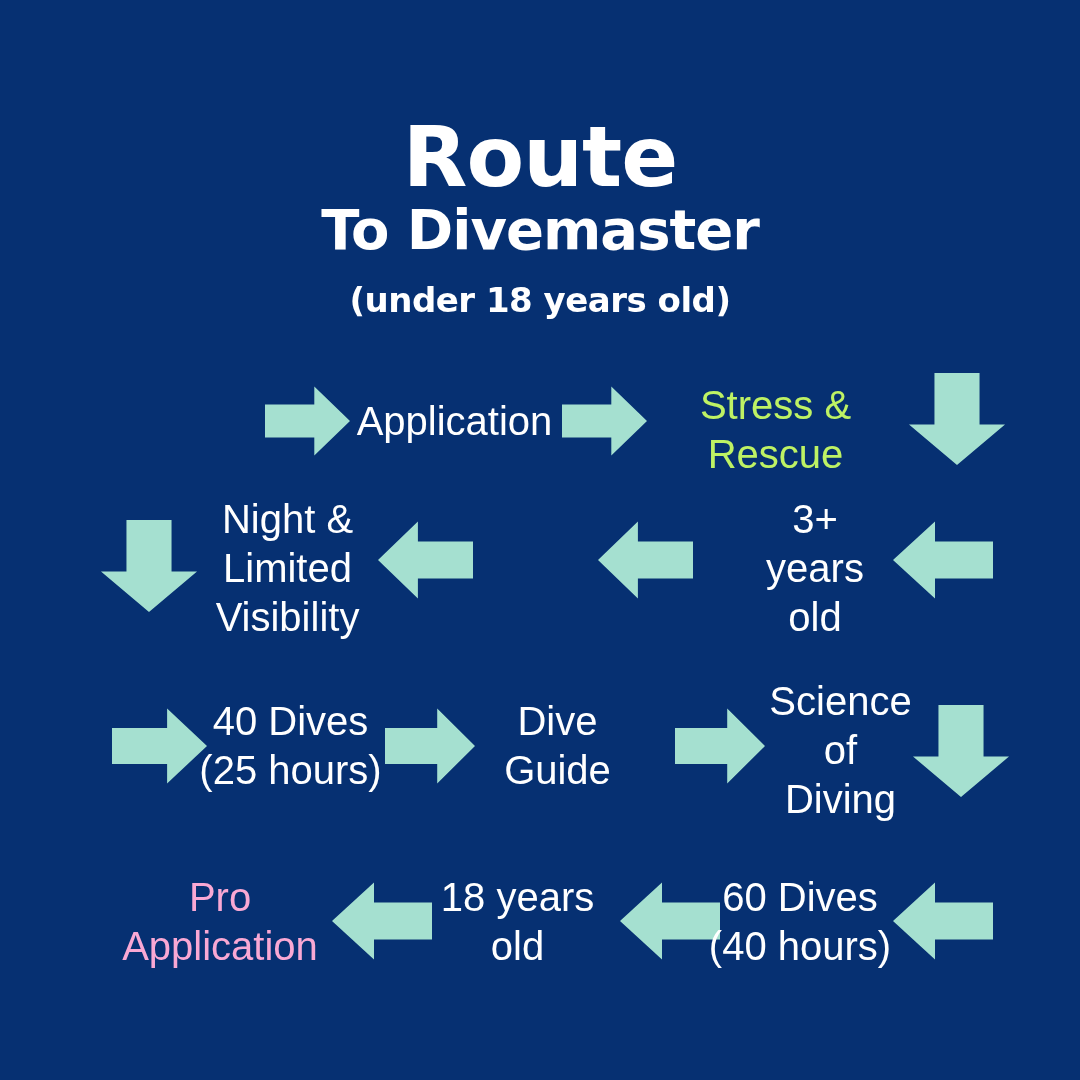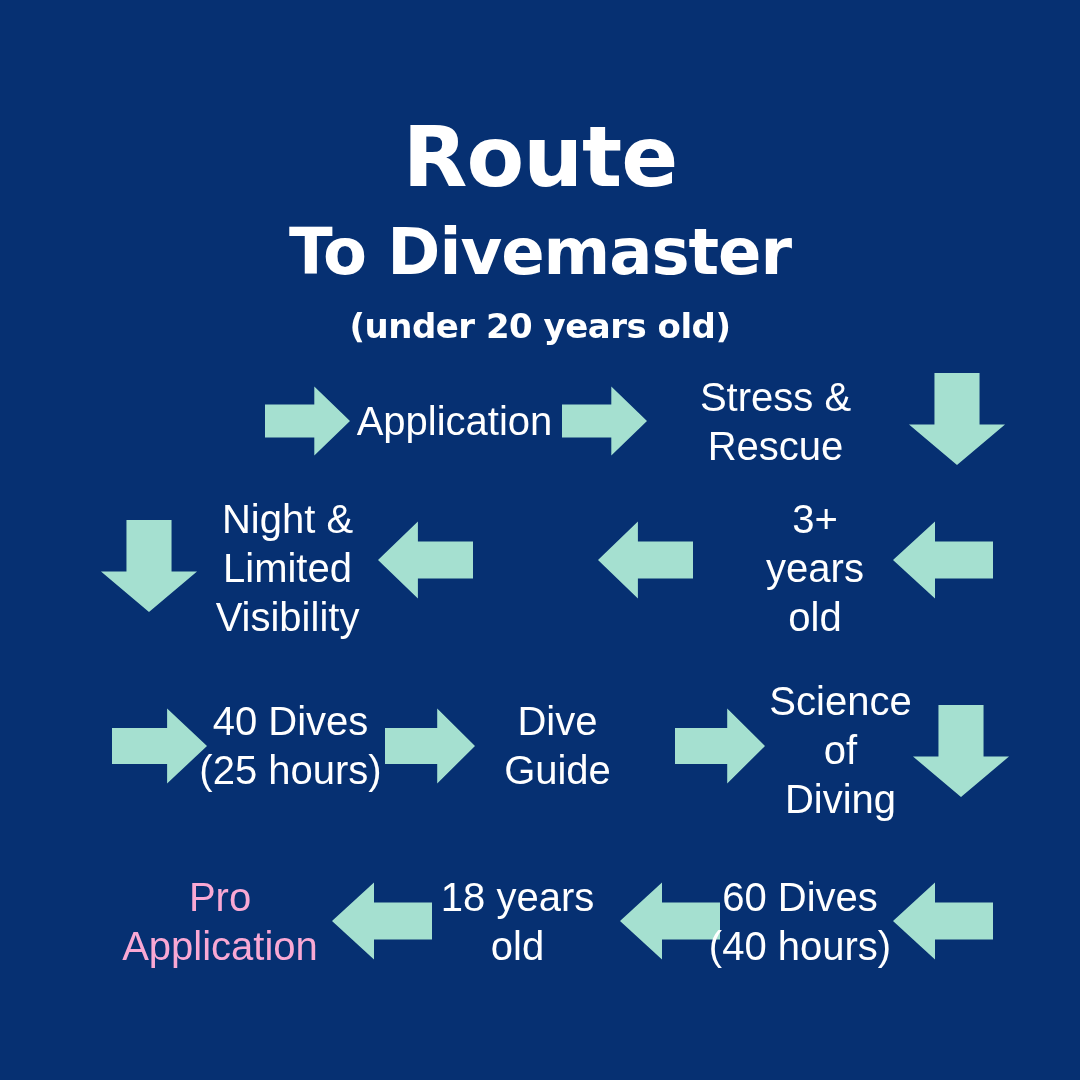--- a/index.html
+++ b/index.html
@@ -19,21 +19,21 @@
     padding-top:113px;
   }
   #title-line1, #title-line2 {
     color:#ffffff;
     font-weight:bold;
     letter-spacing:-1px;
     line-height:1.05;
     font-family:"DejaVu Sans", sans-serif;
   }
   #title-line1 { font-size:84px; }
-  #title-line2 { font-size:64px; margin-top:18px; }
+  #title-line2 { font-size:56px; }
   #title-sub {
     color:#ffffff;
     font-weight:bold;
     font-size:34px;
     margin-top:20px;
     letter-spacing:-0.5px;
     font-family:"DejaVu Sans", sans-serif;
   }
 
   
@@ -61,28 +61,28 @@
   .arrow.down {
     clip-path: polygon(27% 0%, 73% 0%, 73% 56%, 99% 56%, 50% 100%, 1% 56%, 27% 56%);
   }
 </style>
 </head>
 <body style="background: rgb(6, 48, 114);">
 
 <div id="title-block">
   <div id="title-line1">Route</div>
   <div id="title-line2">To Divemaster</div>
-  <div id="title-sub">(under 20 years old)</div>
+  <div id="title-sub">(under 18 years old)</div>
 </div>
 
 <div class="flow-row" id="row-1" style="top:365px; height:110px;">
   <div class="arrow right" style="left: 265px; top: 20px; width: 85px; height: 72px; background: rgb(165, 224, 208);"></div>
   <div class="node" style="left: 352px; top: 32px; width: 205px; color: rgb(255, 255, 255);">Application</div>
   <div class="arrow right" style="left: 562px; top: 20px; width: 85px; height: 72px; background: rgb(165, 224, 208);"></div>
-  <div class="node" style="left: 683px; top: 8px; width: 185px; color: #ffffff;">Stress &amp;
+  <div class="node" style="left: 683px; top: 16px; width: 185px; color: #bef264;">Stress &amp;
 Rescue</div>
   <div class="arrow down" style="left: 908px; top: 8px; width: 98px; height: 92px; background: rgb(165, 224, 208);"></div>
 </div>
 
 <div class="flow-row" id="row-2" style="top:490px; height:150px;">
   <div class="arrow down" style="left: 100px; top: 30px; width: 98px; height: 92px; background: rgb(165, 224, 208);"></div>
   <div class="node" style="left: 200px; top: 5px; width: 175px; color: rgb(255, 255, 255);">Night &amp;
 Limited
 Visibility</div>
   <div class="arrow left" style="left: 378px; top: 30px; width: 95px; height: 80px; background: rgb(165, 224, 208);"></div>

